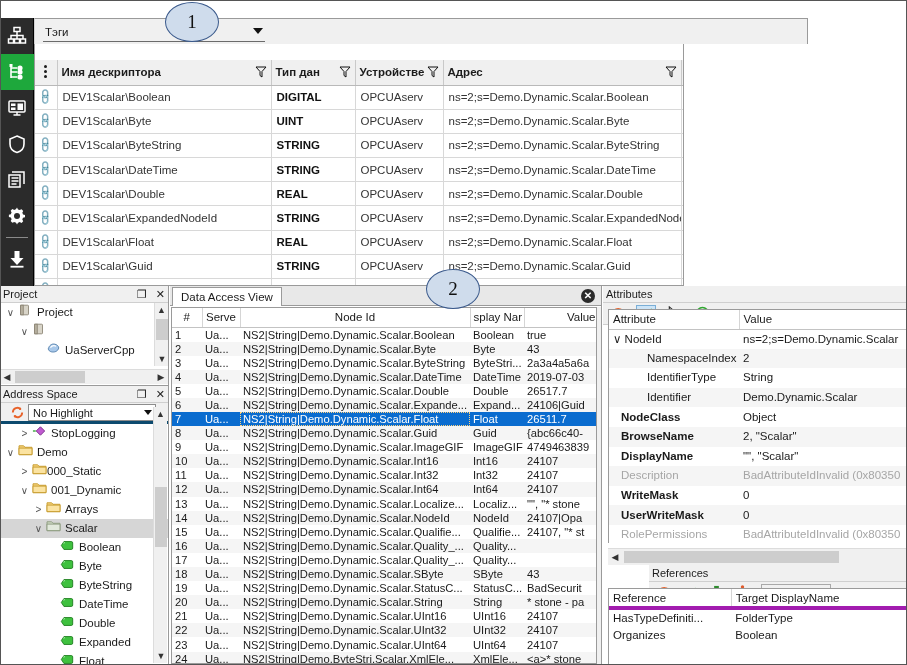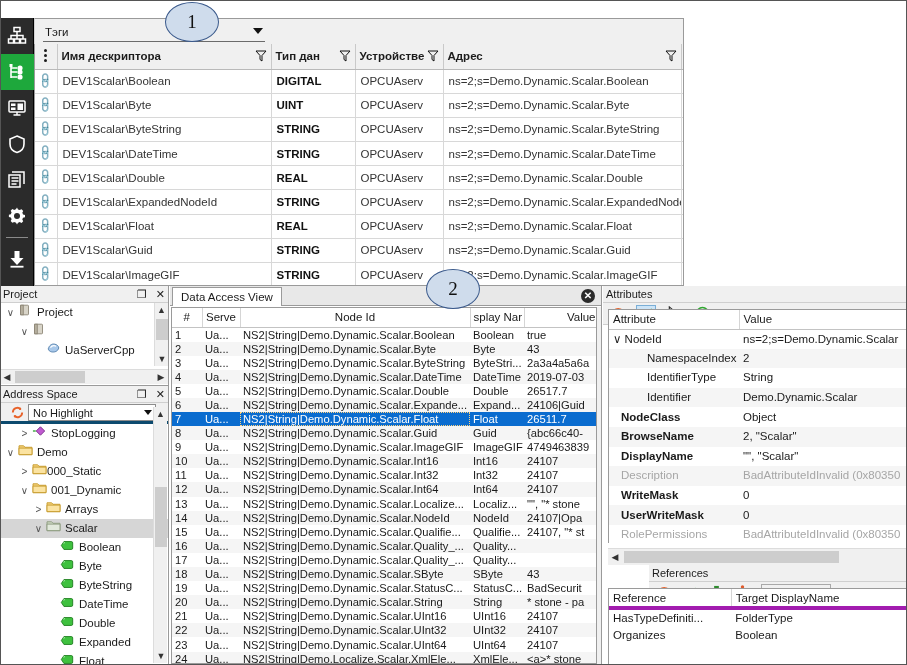--- a/index.html
+++ b/index.html
@@ -35,21 +35,21 @@
     display: flex; align-items: center; justify-content: center;
   }
   .rail-btn.active { background: #1ea83c; }
   .rail-sep {
     width: 22px; height: 1px; background: #8a8a8a; margin: 3px auto;
   }
   .rail-btn svg { display: block; }
 
   
   #tags-bar {
-    position: absolute; left: 34px; top: 0; width: 650px; height: 26px;
+    position: absolute; left: 34px; top: 0; width: 774px; height: 26px;
     background: #f0f0f0;
     border-top: 1px solid #9a9a9a;
     border-left: 1px solid #d3d3d3;
     border-right: 1px solid #9a9a9a;
   }
   #tags-combo {
     position: absolute; left: 8px; top: 4px; width: 222px; height: 19px;
     border-bottom: 1px solid #6b6b6b;
     font-size: 11.5px; color: #1a1a1a;
     padding-left: 2px; line-height: 18px;
@@ -64,21 +64,21 @@
 
   
   #tag-grid {
     position: absolute; left: 34px; top: 26px; width: 650px; height: 242px;
     background: #fff;
     border-left: 1px solid #9a9a9a;
     border-right: 1px solid #9a9a9a;
     border-bottom: 1px solid #9a9a9a;
     overflow: hidden;
   }
-  #tag-grid table { border-collapse: collapse; width: 100%; table-layout: fixed; }
+  #tag-grid table { border-collapse: collapse; width: 100%; table-layout: fixed; margin-top: 16px; }
   #tag-grid thead th {
     height: 25px;
     background: #f0f0f0;
     border-bottom: 1px solid #b9b9b9;
     border-right: 1px solid #c9c9c9;
     font-size: 11.5px; font-weight: bold; color: #1c1c1c;
     text-align: left; padding: 0 4px;
     position: relative;
     white-space: nowrap; overflow: hidden;
   }
@@ -858,21 +858,21 @@
               <tr class="">
                 <td>23</td>
                 <td>Ua...</td>
                 <td class="c-node">NS2|String|Demo.Dynamic.Scalar.UInt64</td>
                 <td>UInt64</td>
                 <td>24107</td>
               </tr>
               <tr class="alt">
                 <td>24</td>
                 <td>Ua...</td>
-                <td class="c-node">NS2|String|Demo.Localize.Scalar.XmlEle...</td>
+                <td class="c-node">NS2|String|Demo.ByteStri.Scalar.XmlEle...</td>
                 <td>XmlEle...</td>
                 <td>&lt;a&gt;* stone</td>
               </tr>
             </tbody>
         </table>
       </div>
       <div class="dav-scroll-v"></div>
     </div>
 
     <div id="attr-panel">

